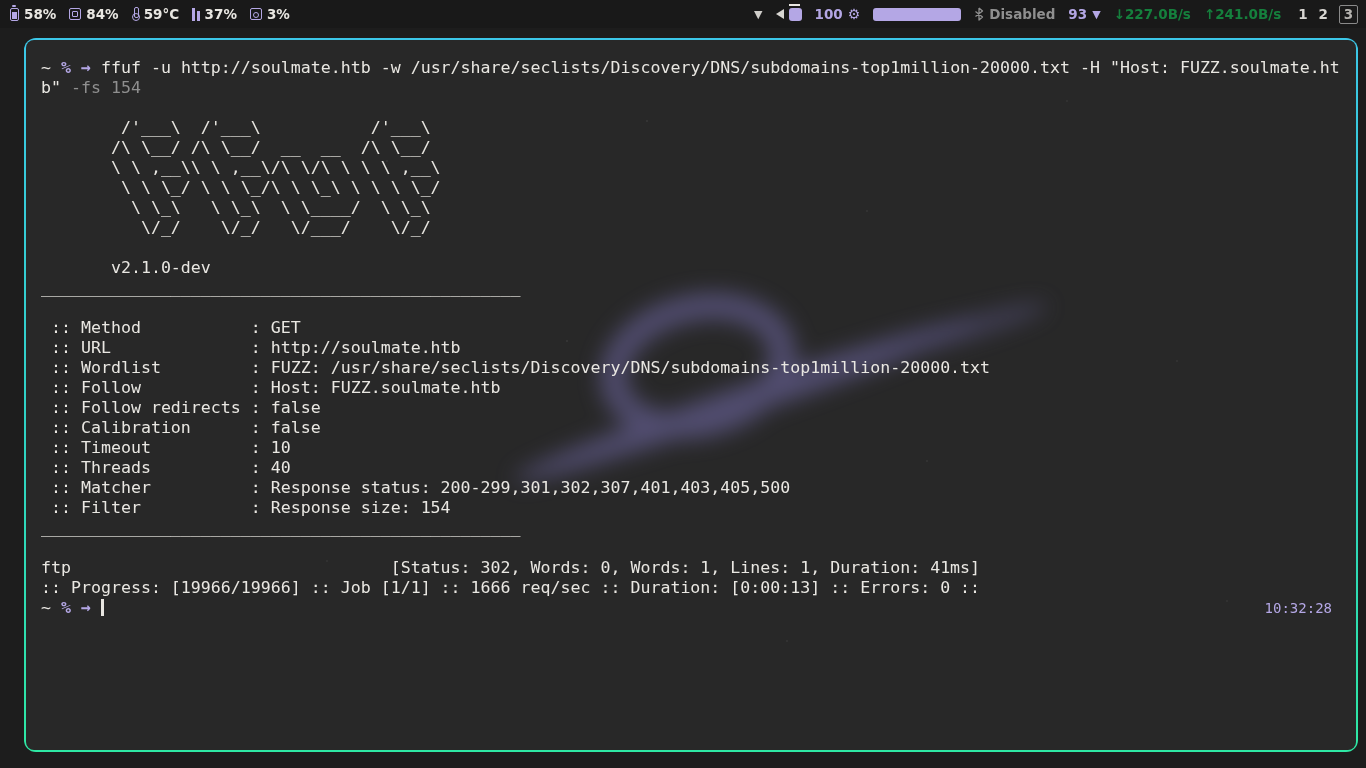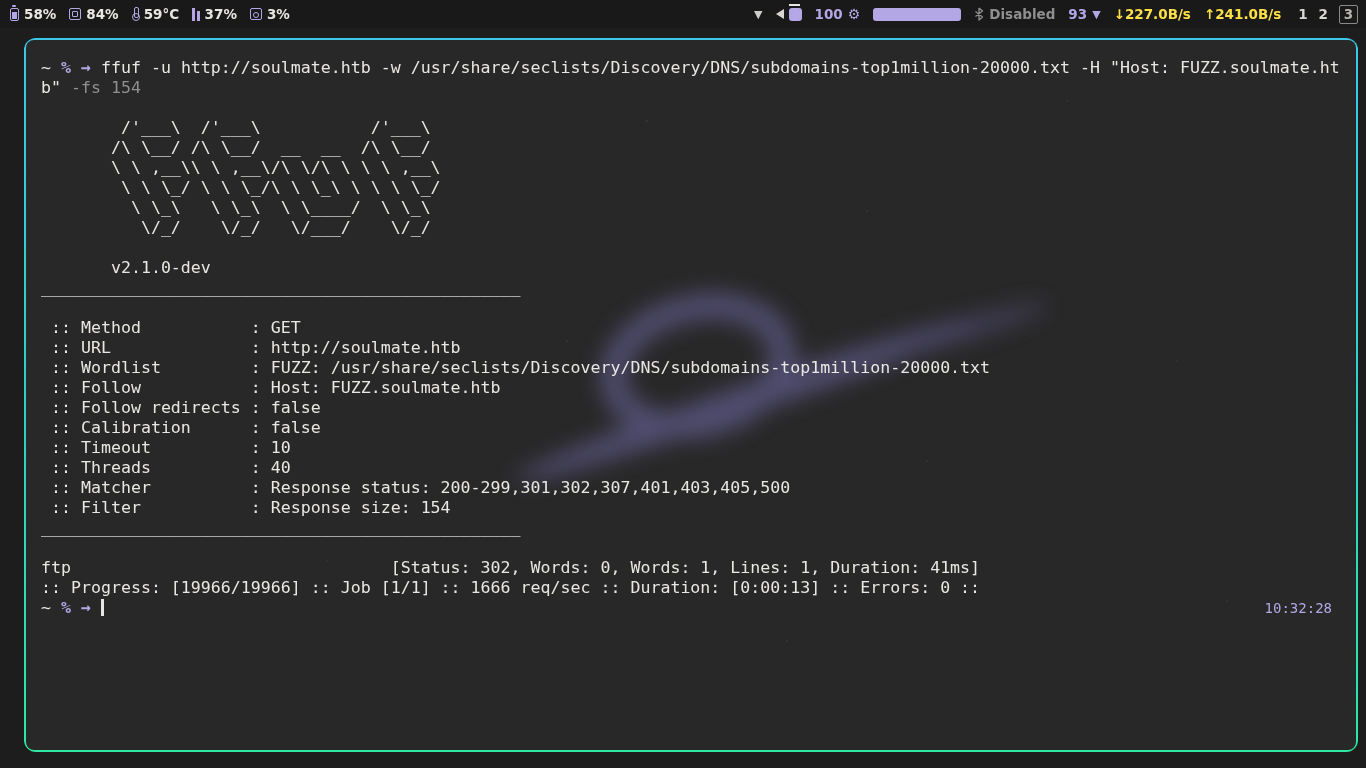--- a/index.html
+++ b/index.html
@@ -47,21 +47,21 @@
   .disk::after{content:"";position:absolute;left:2.5px;top:2.5px;width:4px;height:4px;border:1.5px solid var(--ac);border-radius:50%;}
 
   .caret-down{color:#cfcdc9;font-size:11px;}
   .tri-left{width:0;height:0;border-top:5px solid transparent;border-bottom:5px solid transparent;border-right:8px solid #d8d6d2;}
   .vol-box{width:13px;height:13px;background:var(--ac);border-radius:3px;position:relative;}
   .vol-box::before{content:"";position:absolute;top:-4px;left:0px;width:11px;height:2.5px;background:#e9e7e2;}
   .gear{color:var(--ac);font-size:14px;font-weight:normal;}
   .pill{width:88px;height:13px;background:var(--ac);border-radius:3px;}
   .lav{color:var(--ac);}
   .gray{color:var(--dim);}
-  .net{color:#fde047;}
+  .net{color:#15803d;}
   .wifi-tri{color:var(--ac);font-size:11px;}
   .ws{display:flex;align-items:center;gap:11px;margin-left:4px;}
   .ws-num{color:#d8d6d2;}
   .ws-active{width:19px;height:19px;border:1px solid #8a8a8a;border-radius:2px;
     display:flex;align-items:center;justify-content:center;color:#b5b3af;}
 
   
   .terminal{
     position:absolute;left:24px;top:38px;width:1334px;height:714px;
     border-radius:12px;padding:2px;

